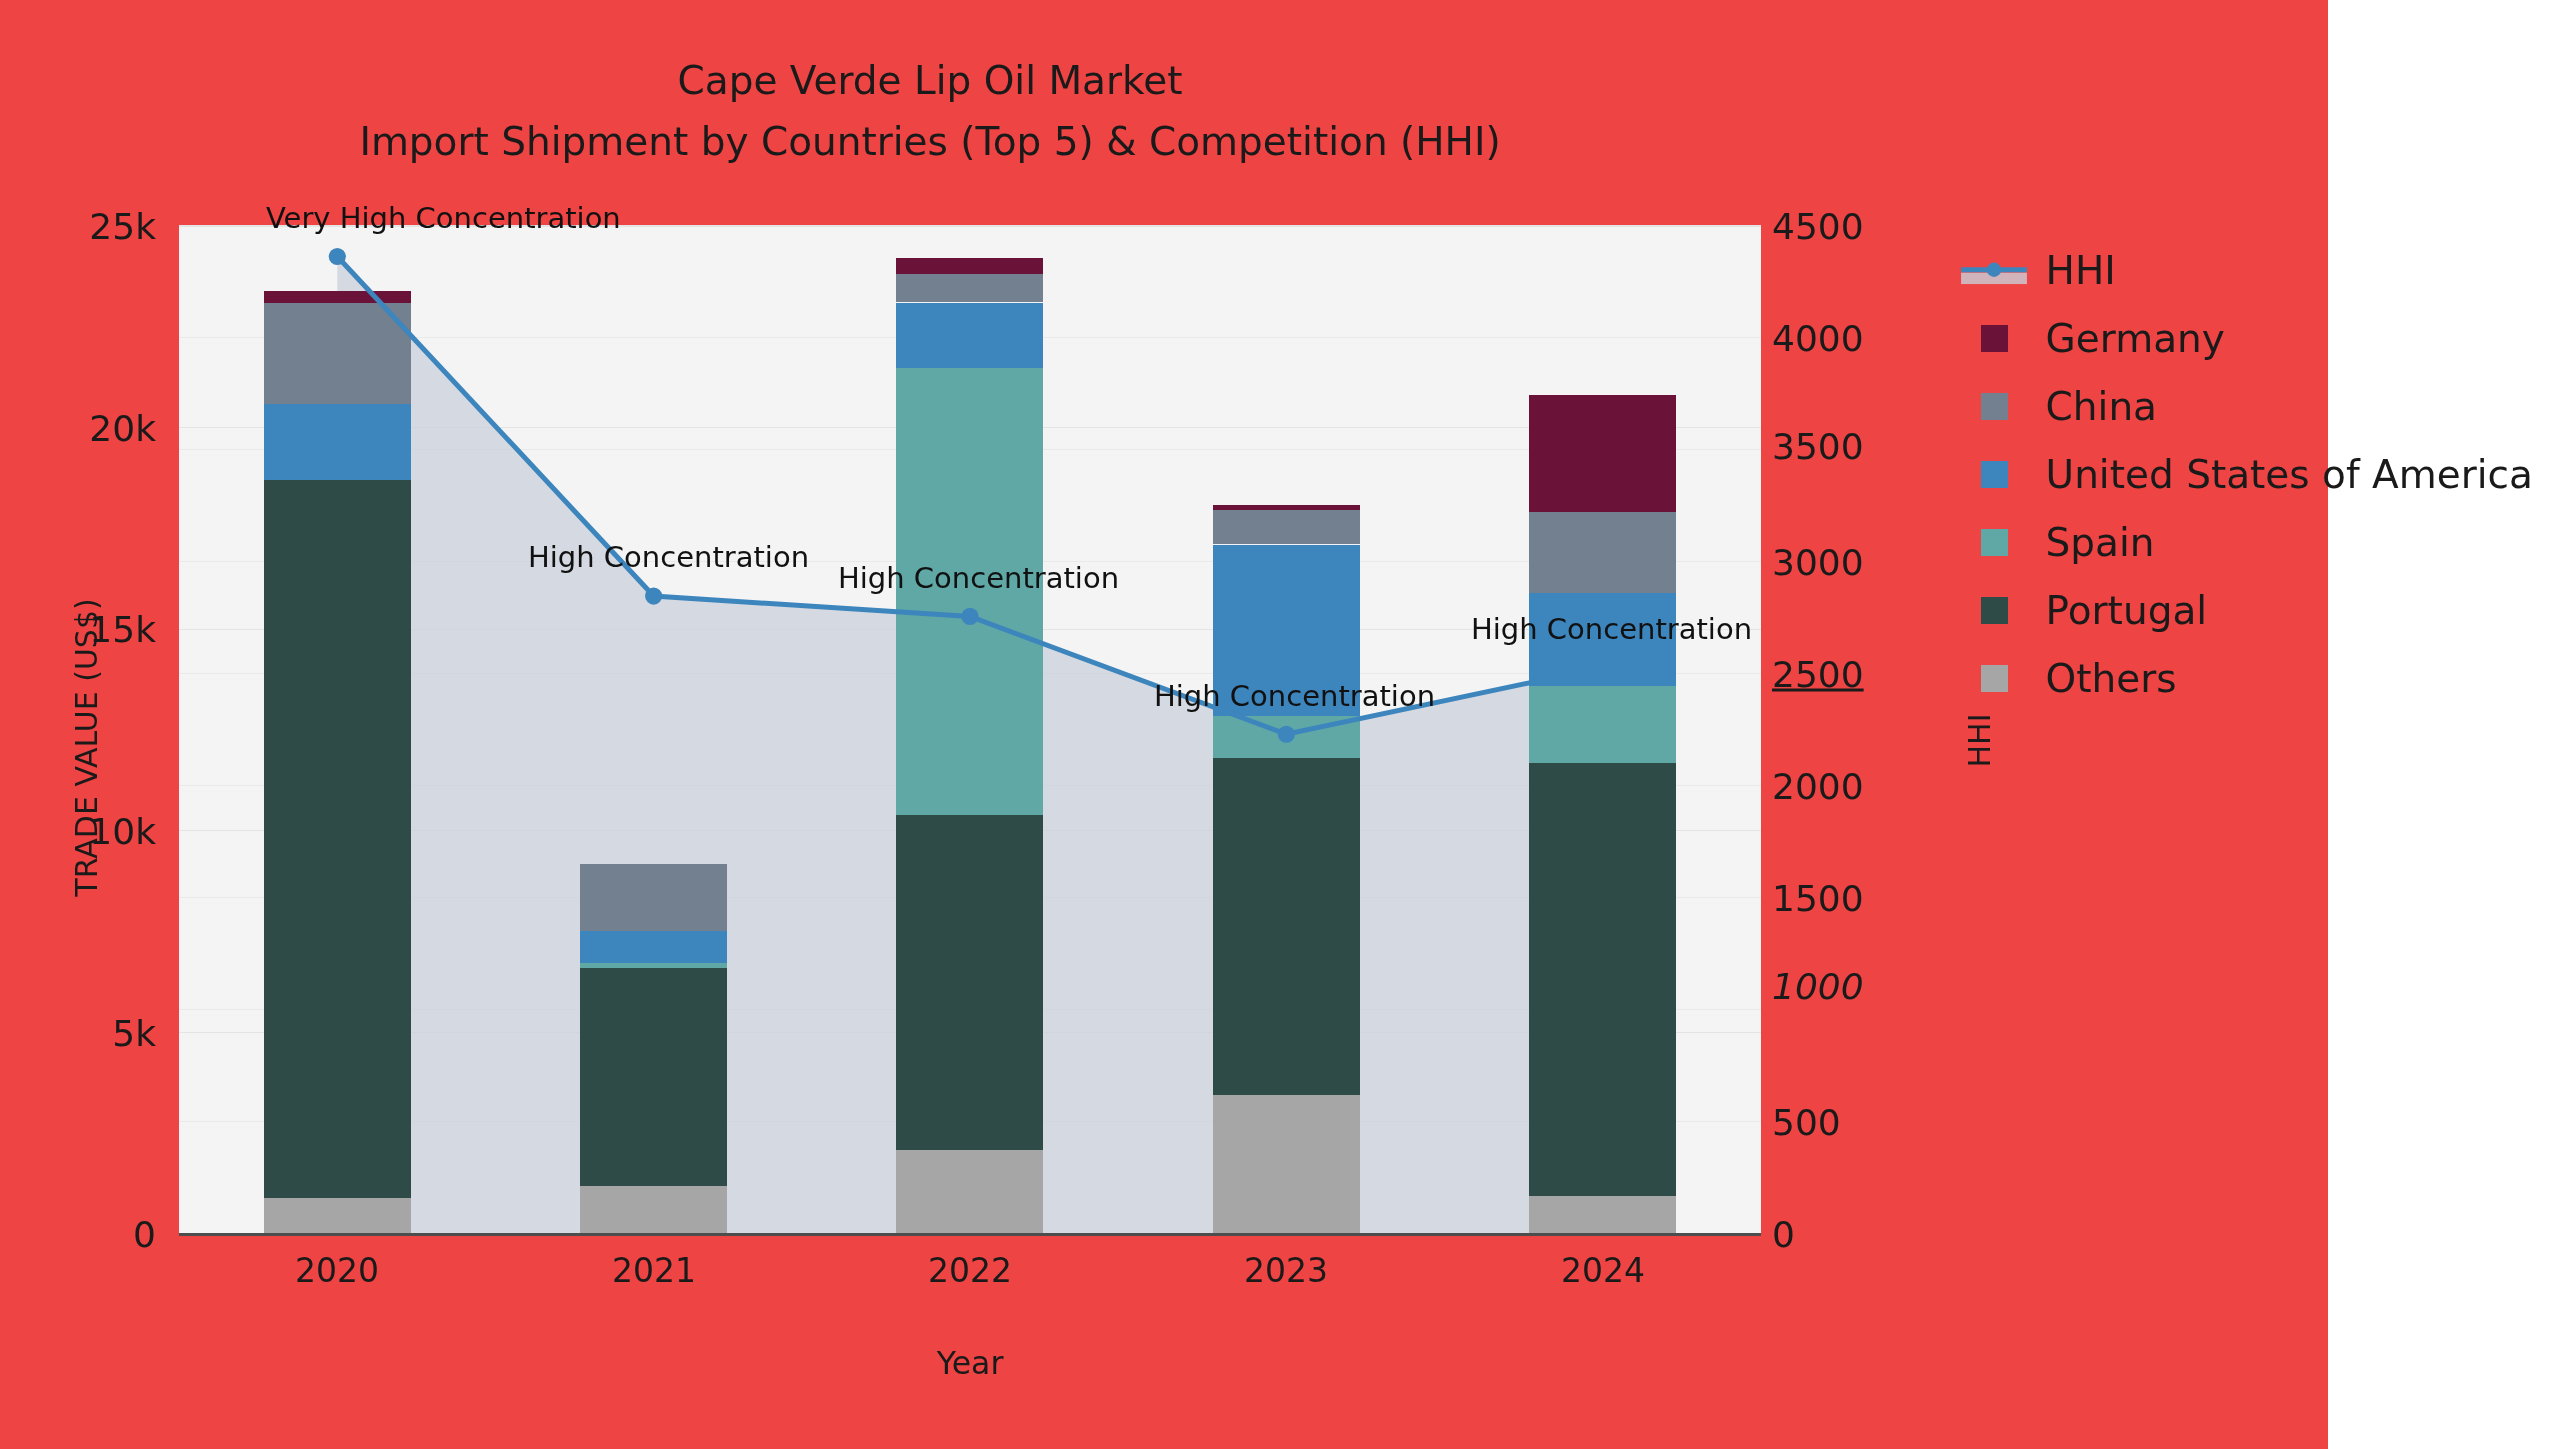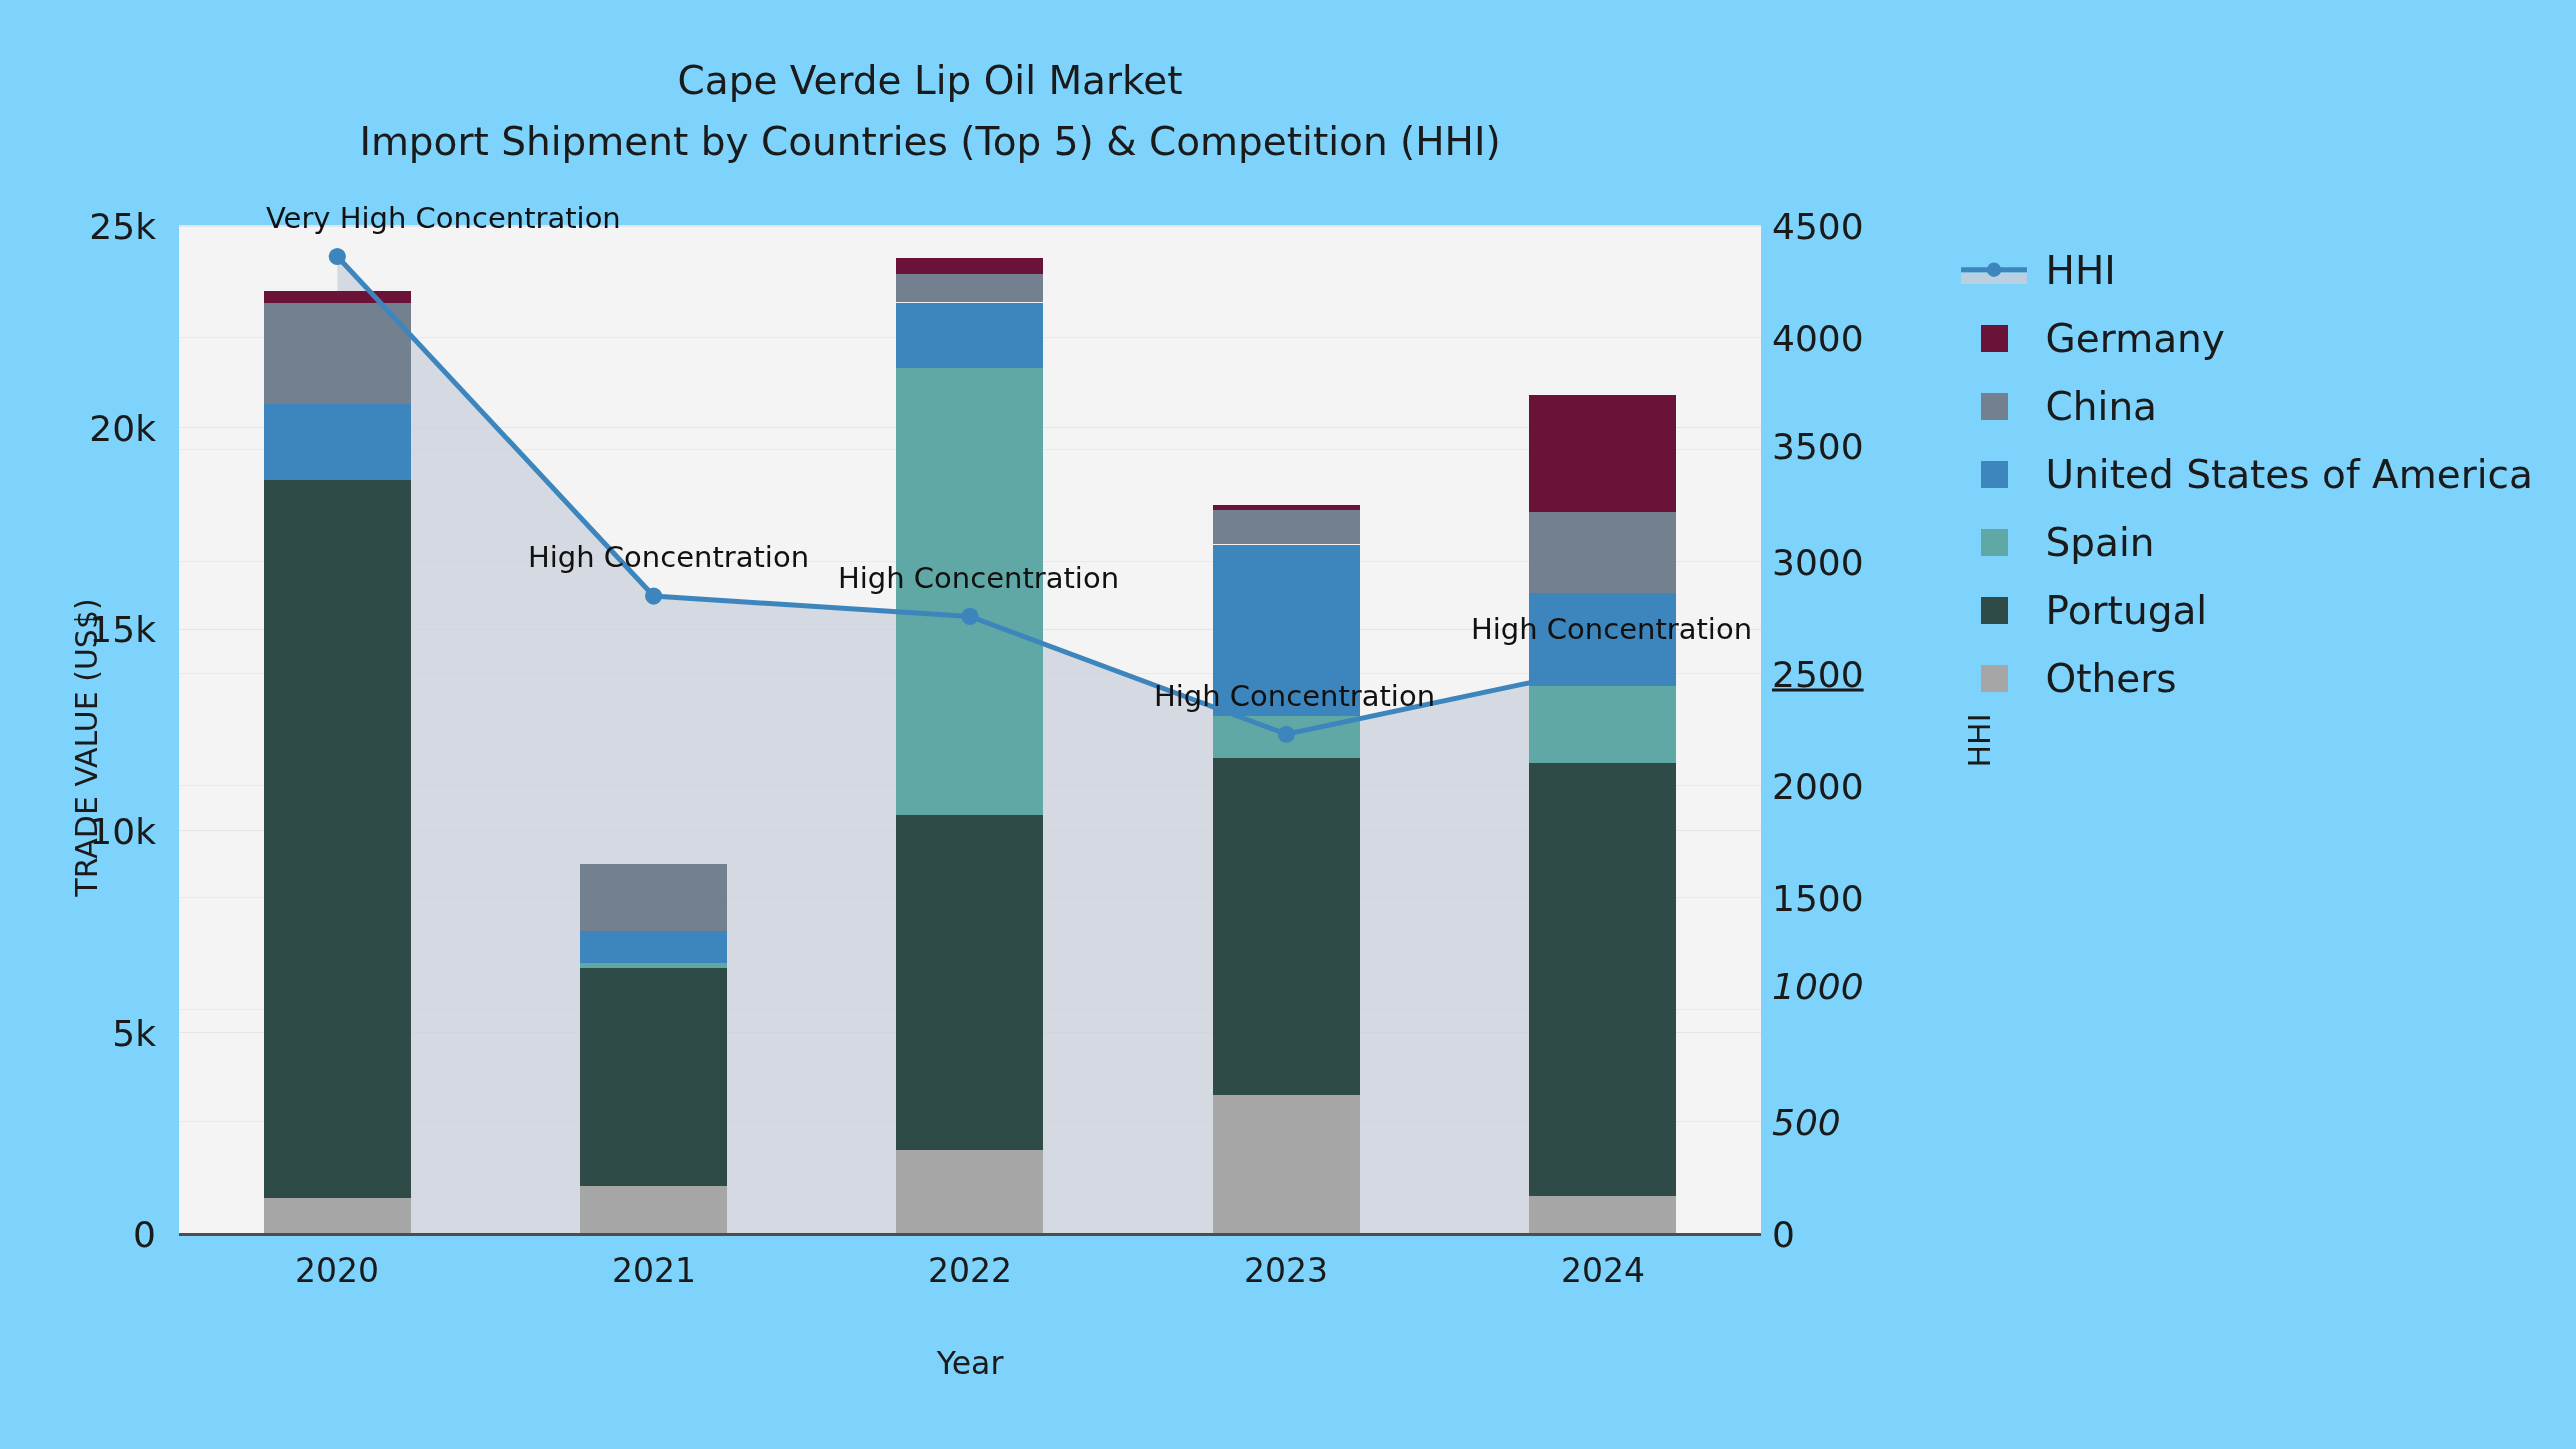--- a/index.html
+++ b/index.html
@@ -3,21 +3,21 @@
 <meta charset="utf-8">
 <style>
   * { box-sizing: border-box; }
   html, body {
     margin: 0; padding: 0;
     width: 2576px; height: 1449px;
     background: #ffffff;
     font-family: "DejaVu Sans", "Liberation Sans", sans-serif;
     overflow: hidden;
   }
-  #root { position: relative; width: 2576px; height: 1449px; background:#7dd3fc; }
+  #root { position: relative; width: 2328px; height: 1449px; background:#ef4444; }
 
   
   .title-block {
     position: absolute; left: 0; top: 56px; width: 1860px;
     text-align: center; color: #1a1a1a;
   }
   .title-line1 { font-size: 39px; line-height: 50px; font-weight: 400; }
   .title-line2 { font-size: 39px; line-height: 50px; font-weight: 400; margin-top: 11.4px;}
 
   
@@ -194,21 +194,21 @@
   <div class="ylabels-left" id="ylabels-left" style="position:absolute;left:0;top:226px;height:1008px;width:169px;">
       <div class="t" style="top: 1008px;">0</div>
       <div class="t" style="top: 807px;">5k</div>
       <div class="t" style="top: 605px;">10k</div>
       <div class="t" style="top: 403px;">15k</div>
       <div class="t" style="top: 202px;">20k</div>
       <div class="t" style="top: 0px;">25k</div>
     </div>
   <div class="ylabels-right" id="ylabels-right" style="position:absolute;left:1772px;top:226px;height:1008px;width:186px;">
       <div class="t" style="top: 1008px;">0</div>
-      <div class="t" style="top: 896px; font-style: italic;">500</div>
+      <div class="t" style="top: 896px;">500</div>
       <div class="t" style="top: 760px; font-style: italic;">1000</div>
       <div class="t" style="top: 672px;">1500</div>
       <div class="t" style="top: 560px;">2000</div>
       <div class="t" style="top: 448px; text-decoration: underline;">2500</div>
       <div class="t" style="top: 336px;">3000</div>
       <div class="t" style="top: 220px; text-align: right;">3500</div>
       <div class="t" style="top: 112px;">4000</div>
       <div class="t" style="top: 0px;">4500</div>
     </div>
 

